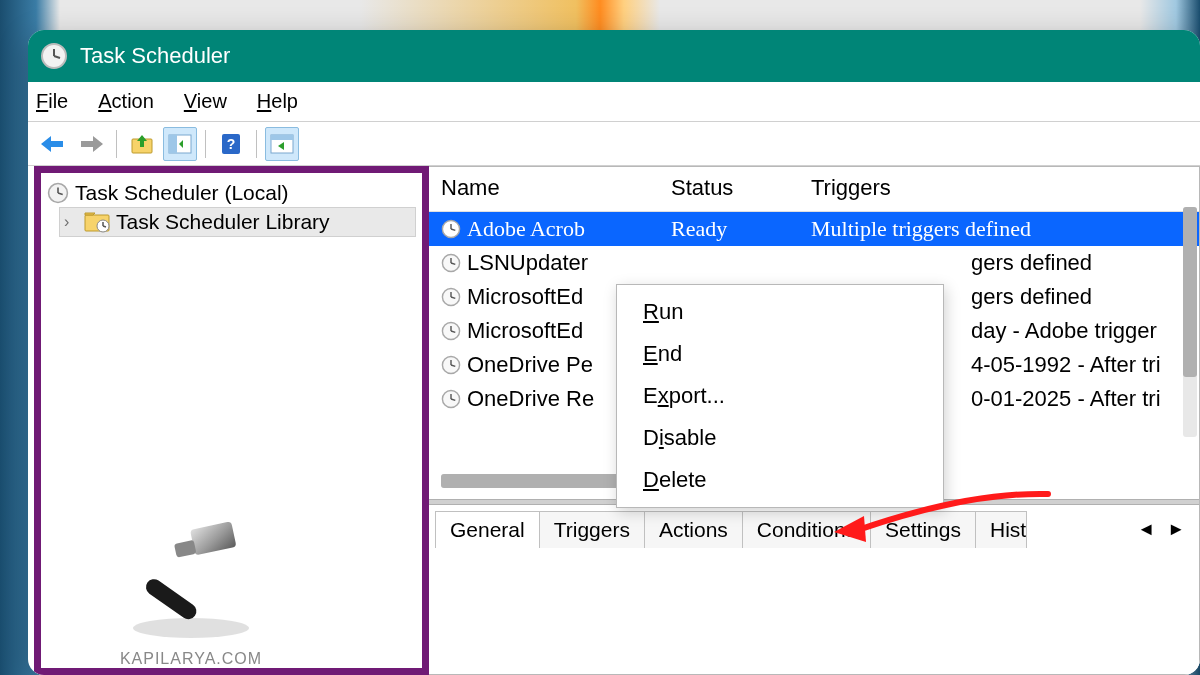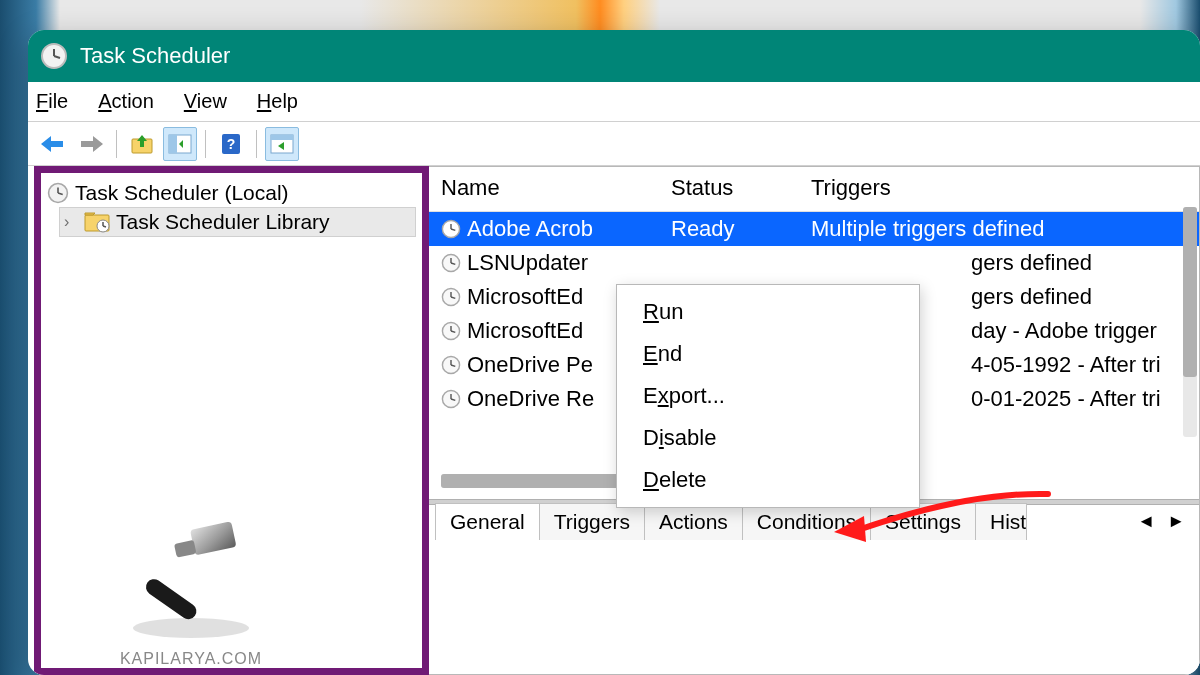--- a/index.html
+++ b/index.html
@@ -132,20 +132,21 @@
     white-space: nowrap;
     overflow: hidden;
   }
   .task-row .namecell {
     display: flex; align-items: center; gap: 6px;
     overflow: hidden;
   }
   .task-row.selected {
     background: #0a66ff;
     color: #fff;
+    font-family: Liberation Serif, serif;
   }
   .hscroll {
     position: absolute;
     left: 12px;
     top: 307px;
     width: 460px;
     height: 14px;
     background: #e8e8e8;
     border-radius: 3px;
   }
@@ -171,21 +172,21 @@
     left: 0; right: 0;
     top: 332px;
     height: 6px;
     background: #d0d0d0;
     border-top: 1px solid #b0b0b0;
     border-bottom: 1px solid #b0b0b0;
   }
   .tabs {
     position: absolute;
     left: 6px; right: 6px;
-    top: 336px;
+    top: 344px;
     display: flex;
     align-items: center;
     font-size: 21px;
   }
   .tab {
     padding: 6px 14px;
     border: 1px solid #c0c0c0;
     border-bottom: none;
     background: #f6f6f6;
     margin-right: -1px;
@@ -200,21 +201,21 @@
     margin-left: auto;
     display: flex;
     gap: 12px;
     font-size: 18px;
     padding-right: 8px;
   }
   .context-menu {
     position: absolute;
     left: 616px;
     top: 284px;
-    width: 304px;
+    width: 328px;
     background: #fff;
     border: 1px solid #b8b8b8;
     box-shadow: 2px 4px 14px rgba(0,0,0,0.18);
     z-index: 50;
     padding: 6px 0;
   }
   .menu-item {
     padding: 8px 26px;
     font-size: 22px;
   }

